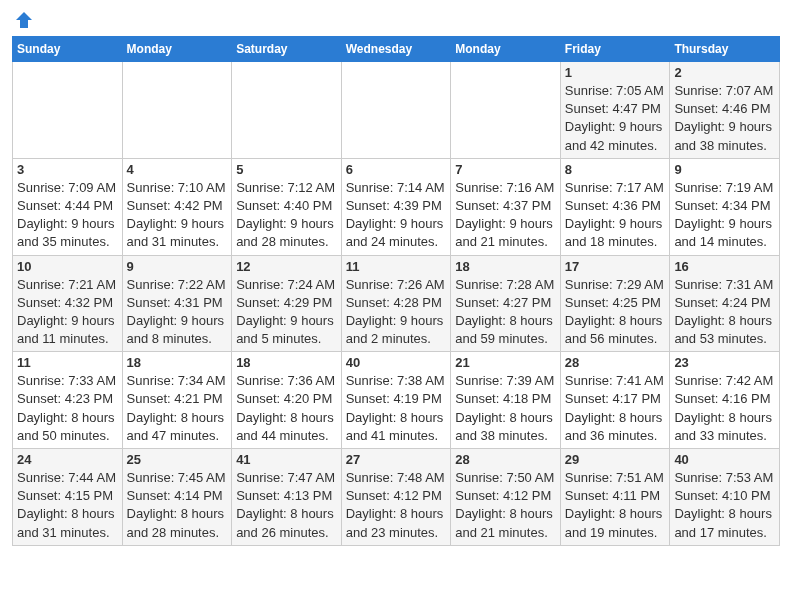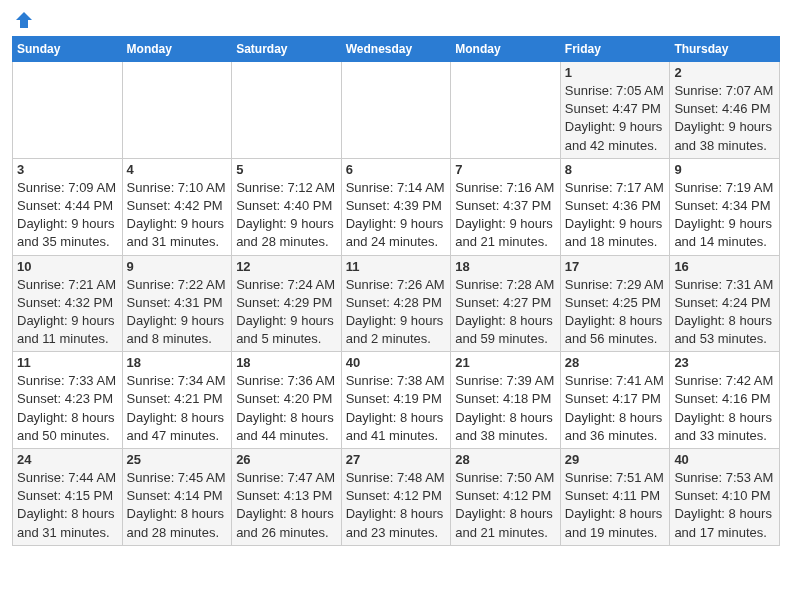--- a/index.html
+++ b/index.html
@@ -234,21 +234,21 @@
         <tr>
           <td>
             <span class="day-number">24</span>
             <div class="day-info">Sunrise: 7:44 AM<br>Sunset: 4:15 PM<br>Daylight: 8 hours<br>and 31 minutes.</div>
           </td>
           <td>
             <span class="day-number">25</span>
             <div class="day-info">Sunrise: 7:45 AM<br>Sunset: 4:14 PM<br>Daylight: 8 hours<br>and 28 minutes.</div>
           </td>
           <td>
-            <span class="day-number">26</span>
+            <span class="day-number">41</span>
             <div class="day-info">Sunrise: 7:47 AM<br>Sunset: 4:13 PM<br>Daylight: 8 hours<br>and 26 minutes.</div>
           </td>
           <td>
             <span class="day-number">27</span>
             <div class="day-info">Sunrise: 7:48 AM<br>Sunset: 4:12 PM<br>Daylight: 8 hours<br>and 23 minutes.</div>
           </td>
           <td>
             <span class="day-number">28</span>
             <div class="day-info">Sunrise: 7:50 AM<br>Sunset: 4:12 PM<br>Daylight: 8 hours<br>and 21 minutes.</div>
           </td>

